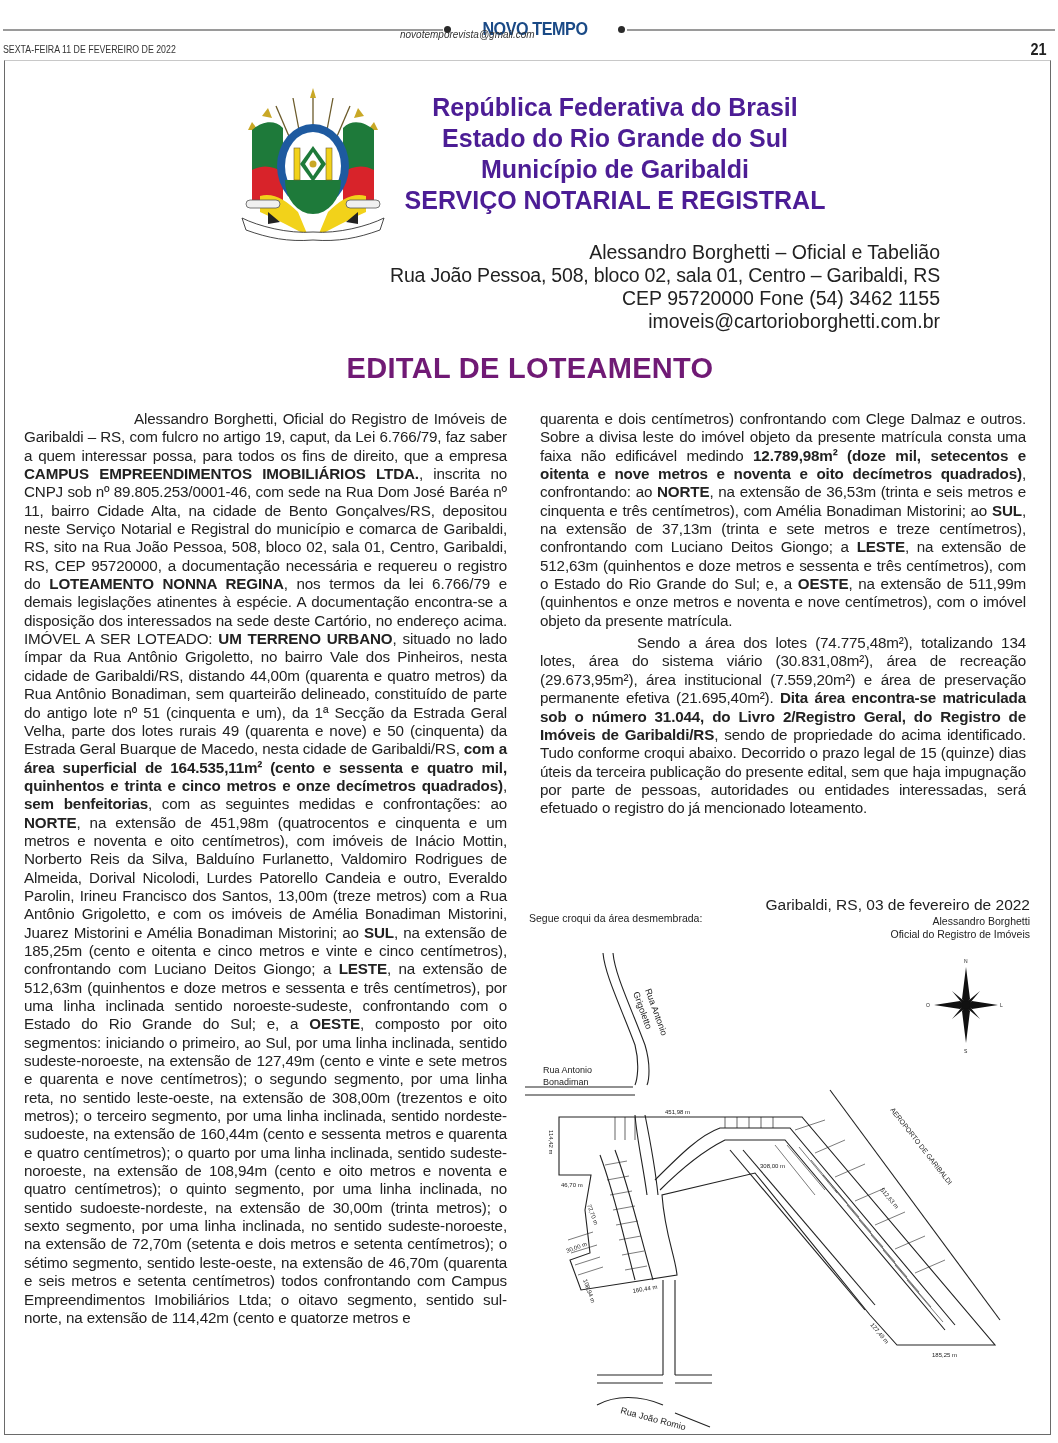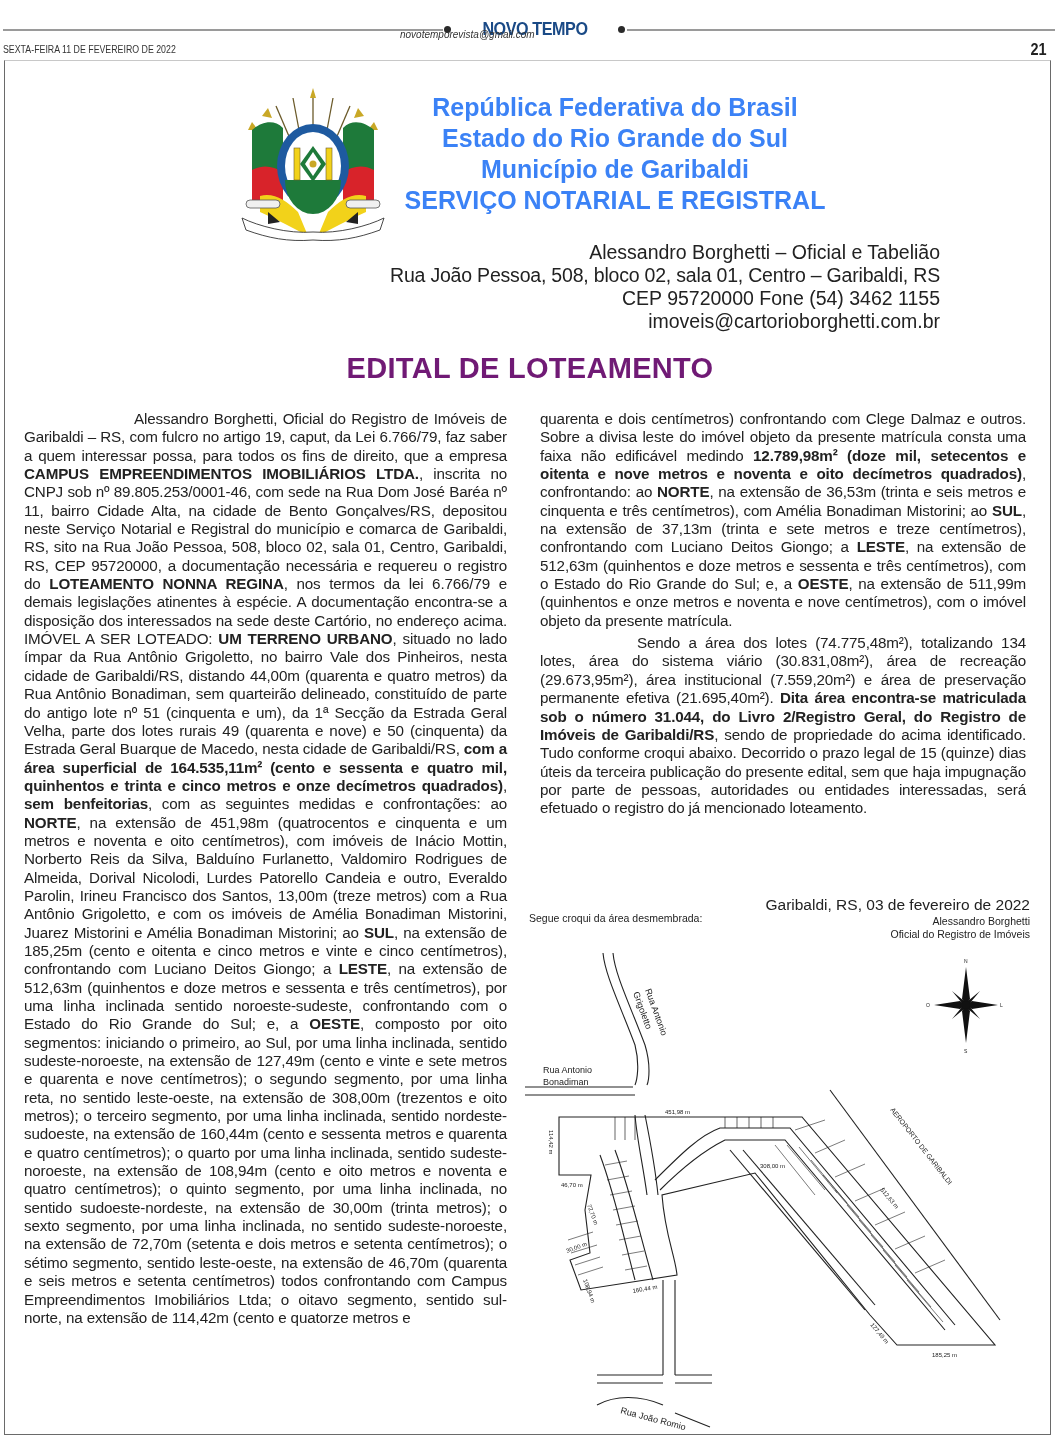--- a/index.html
+++ b/index.html
@@ -15,21 +15,21 @@
   .mast-date { position: absolute; left: 3px; top: 44px; font-size: 10px; color: #333; transform: scaleX(0.88); transform-origin: left; }
   .mast-email { position: absolute; left: 400px; top: 29px; width: 250px; font-size: 10px; font-style: italic; color: #333; }
   .mast-page { position: absolute; right: 10px; top: 40px; font-size: 17px; font-weight: bold; color: #222; transform: scaleX(0.85); }
 
   
   .frame { position: absolute; left: 4px; top: 60px; width: 1047px; height: 1375px; border: 1.5px solid #6a6a6a; border-top-color: #c8c8c8; box-sizing: border-box; }
 
   
   .coat { position: absolute; left: 238px; top: 88px; width: 150px; height: 156px; }
   .hdr-lines { position: absolute; left: 395px; top: 92px; width: 440px; text-align: center; }
-  .hdr-lines div { font-weight: bold; font-size: 25px; line-height: 31px; color: #3b82f6; white-space: nowrap; }
+  .hdr-lines div { font-weight: bold; font-size: 25px; line-height: 31px; color: #4c1d95; white-space: nowrap; }
   .contact { position: absolute; left: 290px; top: 241px; width: 650px; text-align: right; }
   .contact div { font-size: 19.5px; line-height: 23px; color: #222; white-space: nowrap; }
   .contact .addr { letter-spacing: -0.2px; }
 
   .edital-title { position: absolute; left: 300px; top: 352px; width: 460px; text-align: center; font-weight: bold; font-size: 29px; color: #701a75; letter-spacing: 0.3px; }
 
   
   .col { position: absolute; font-size: 15.2px; line-height: 18.35px; text-align: justify; color: #222; letter-spacing: -0.15px; }
   .col.left { left: 20px; top: 406px; width: 491px; }
   .col.right { left: 536px; top: 406px; width: 494px; }

